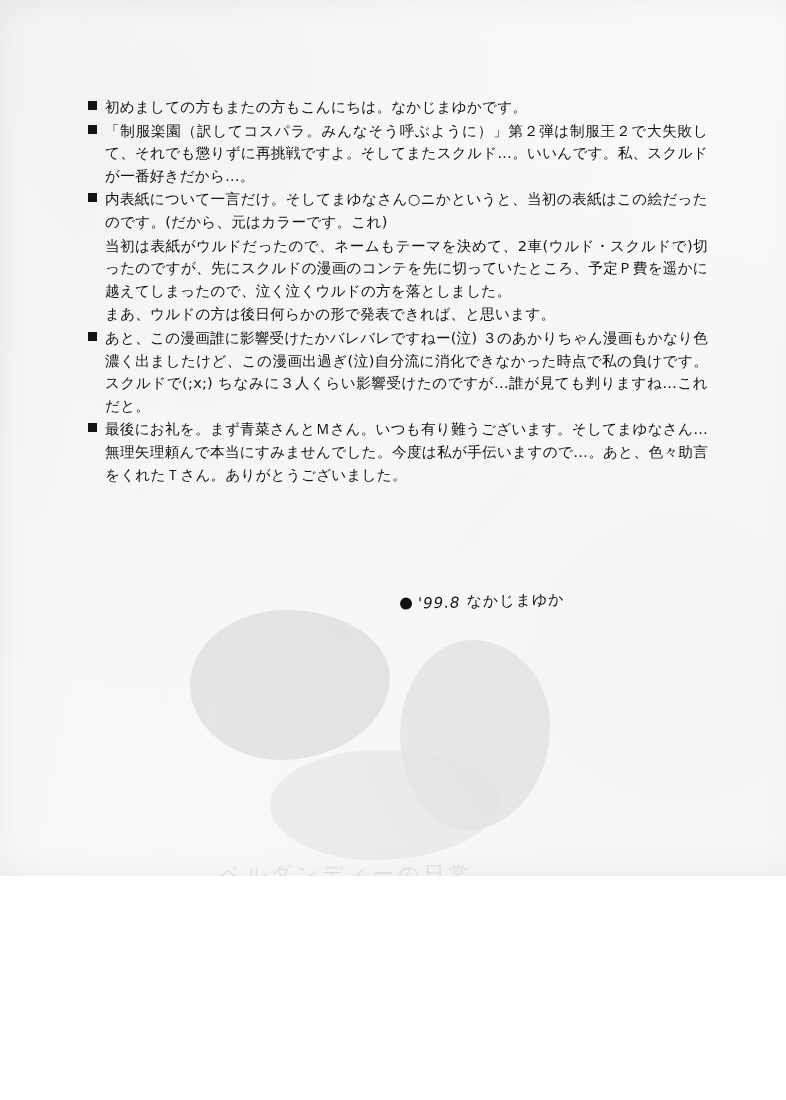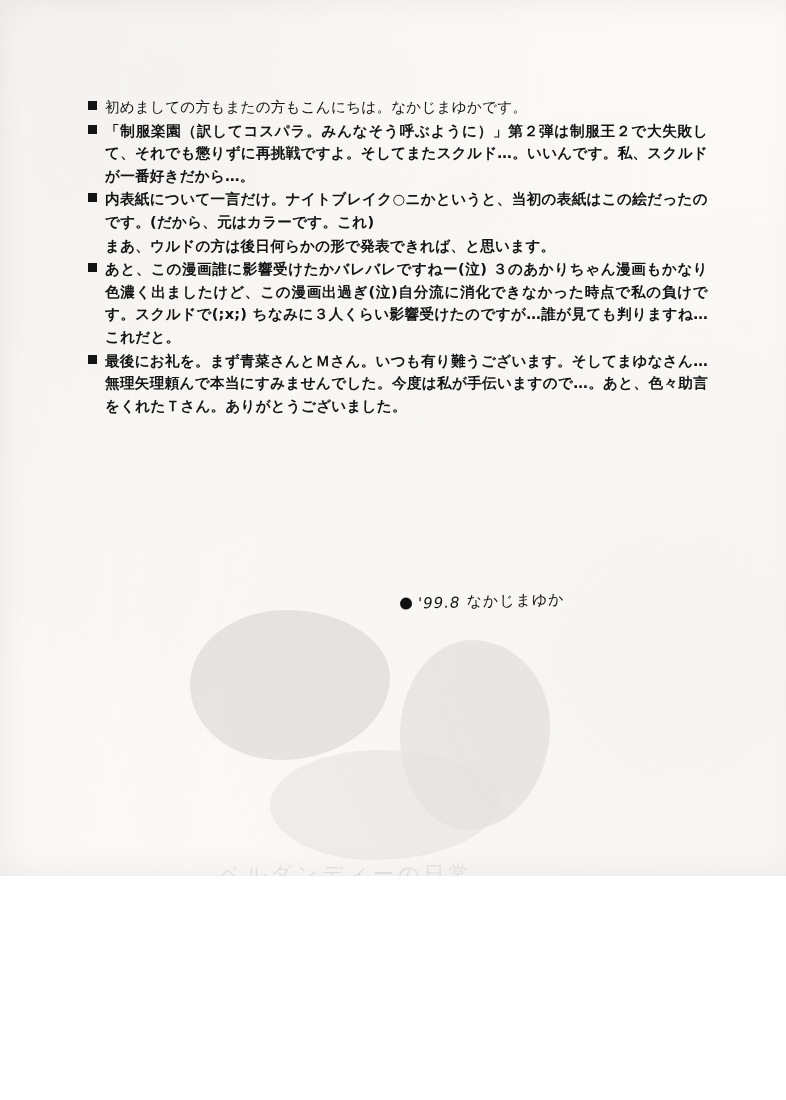--- a/index.html
+++ b/index.html
@@ -75,21 +75,20 @@
     font-family: "DejaVu Sans", sans-serif;
     font-size: 14.6px;
     line-height: 22.6px;
     color: #141414;
     margin: 0 0 0 0;
     letter-spacing: 0.2px;
     text-align: justify;
   }
   .para + .para {
     margin-top: 1px;
-    font-weight: bold;
   }
   .bulleted {
     padding-left: 17px;
   }
   .bulleted .bullet {
     position: absolute;
     left: 0;
     top: 5px;
     width: 9px;
     height: 9px;
@@ -178,24 +177,27 @@
     </p>
 
     <p class="para bulleted">
       <span class="bullet"></span>
       <span>「制服楽園（訳してコスパラ。みんなそう呼ぶように）」第２弾は制服王２で大失敗して、それでも懲りずに再挑戦ですよ。そしてまたスクルド…。いいんです。私、スクルドが一番好きだから…。</span>
     </p>
 
 
     <p class="para bulleted">
       <span class="bullet"></span>
-      <span>内表紙について一言だけ。ナイトブレイク○ニかというと、当初の表紙はこの絵だったのです。(だから、元はカラーです。これ)</span>
-    </p>
-
-
+      <span>内表紙について一言だけ。そしてまゆなさん○ニかというと、当初の表紙はこの絵だったのです。(だから、元はカラーです。これ)</span>
+    </p>
+
+
+    <p class="para indent">
+      <span>当初は表紙がウルドだったので、ネームもテーマを決めて、2車(ウルド・スクルドで)切ったのですが、先にスクルドの漫画のコンテを先に切っていたところ、予定Ｐ費を遥かに越えてしまったので、泣く泣くウルドの方を落としました。</span>
+    </p>
 
     <p class="para indent">
       <span>まあ、ウルドの方は後日何らかの形で発表できれば、と思います。</span>
     </p>
 
     <p class="para bulleted">
       <span class="bullet"></span>
       <span>あと、この漫画誰に影響受けたかバレバレですねー(泣) ３のあかりちゃん漫画もかなり色濃く出ましたけど、この漫画出過ぎ(泣)自分流に消化できなかった時点で私の負けです。スクルドで(;x;) ちなみに３人くらい影響受けたのですが…誰が見ても判りますね…これだと。</span>
     </p>
 

